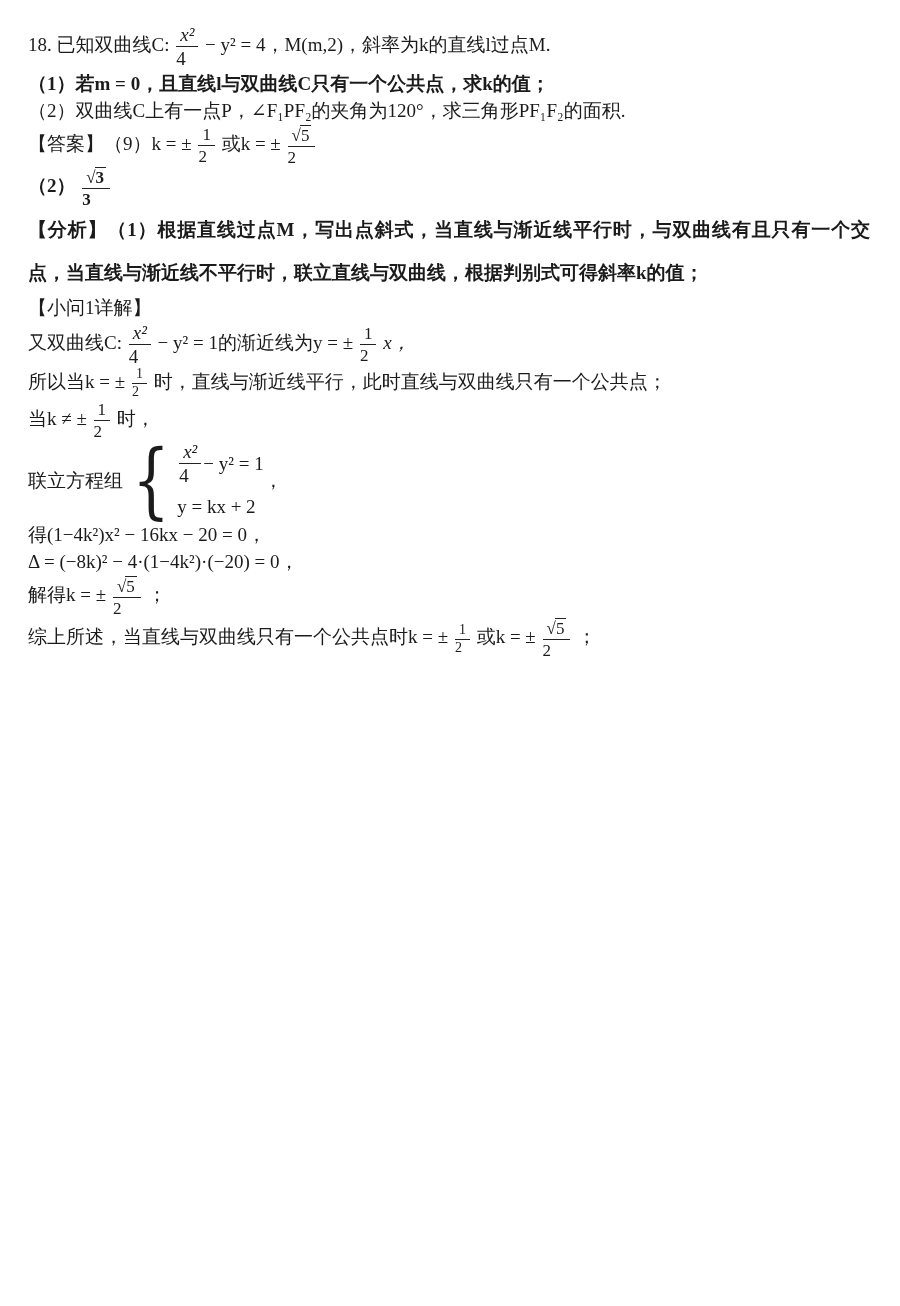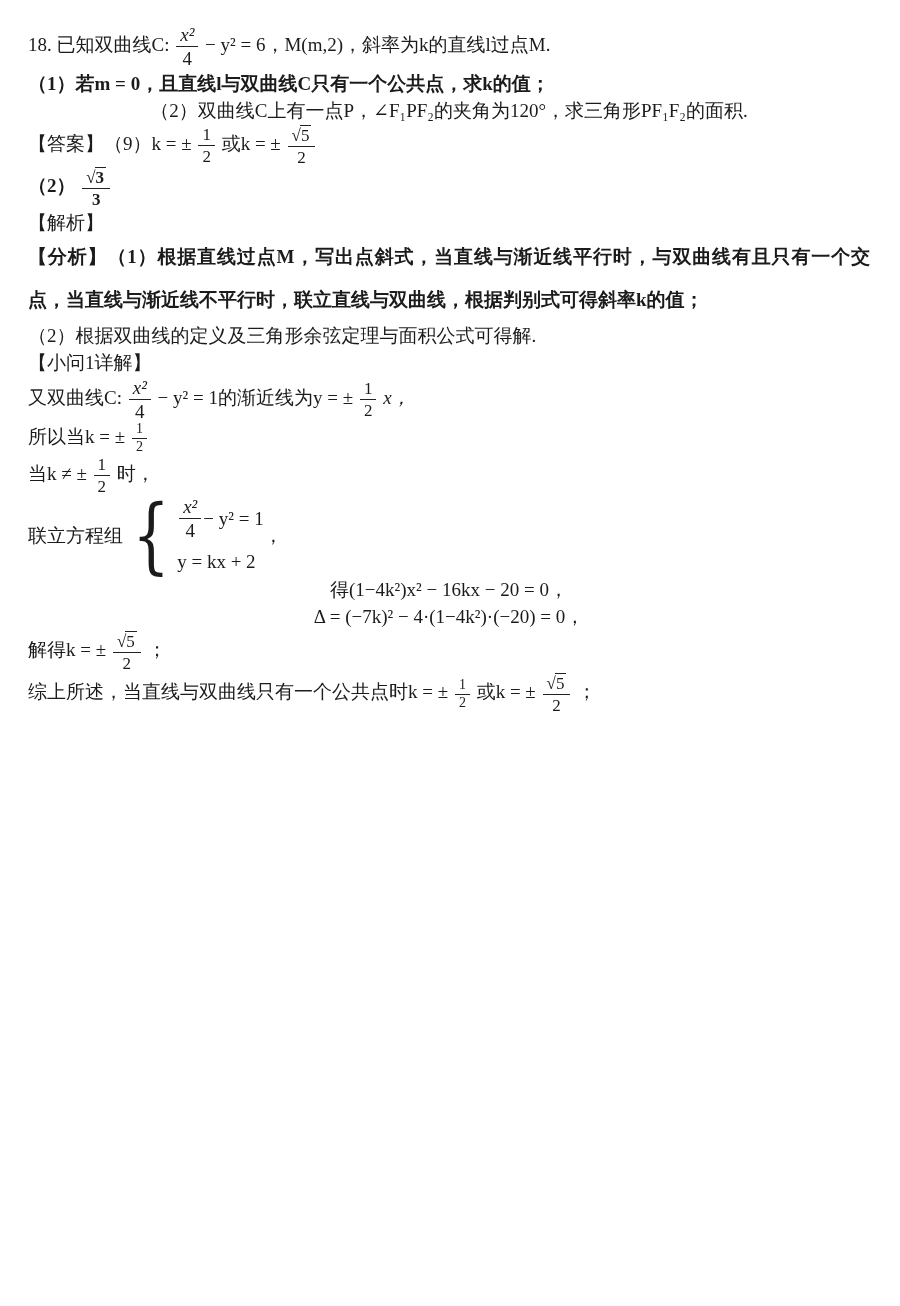--- a/index.html
+++ b/index.html
@@ -18,36 +18,35 @@
     color: #1b1b1b;
     font-family: "Liberation Serif", "DejaVu Serif", serif;
     font-size: 19px;
     line-height: 1.45;
   }
   p.ln { margin: 0; }
 
   
   .mb20 { margin-bottom: 20px; }
   .mb18 { margin-bottom: 18px; font-weight: bold; }
-  .mb26 { margin-bottom: 26px; text-align: center; }
+  .mb26 { margin-bottom: 26px; }
   .mb22 { margin-bottom: 22px; }
   .mb14 { margin-bottom: 14px; }
   .mb16 { margin-bottom: 16px; }
   .mb24 { margin-bottom: 24px; }
   .mb6  { margin-bottom: 6px; }
   .mb2  { margin-bottom: 2px; }
   .mb8  { margin-bottom: 8px; }
 
   .wrapped { line-height: 2.25; text-align: justify; font-weight: bold; }
 
   
   .frac {
     display: inline-block;
     vertical-align: middle;
-    text-align: center;
     line-height: 1.12;
     font-size: 17px;
     margin: 0 2px;
   }
   .frac .num { display: block; border-bottom: 1.2px solid #222; padding: 0 4px 1px; }
   .frac .den { display: block; padding-top: 1px; }
   .frac.big { font-size: 19px; }
   .frac.sm  { font-size: 14px; line-height: 1.05; }
   .it { font-style: italic; }
 
@@ -70,21 +69,21 @@
   .case-row { display: flex; align-items: center; }
 </style>
 </head>
 <body>
 
 <div class="page">
 
   <p class="ln mb20">
     <span>18. 已知双曲线C:</span>
     <span class="frac big"><span class="num it">x²</span><span class="den">4</span></span>
-    <span>− y² = 6，M(m,2)，斜率为k的直线l过点M.</span>
+    <span>− y² = 4，M(m,2)，斜率为k的直线l过点M.</span>
   </p>
 
   <p class="ln mb18">
     <span>（1）若m = 0，且直线l与双曲线C只有一个公共点，求k的值；</span>
   </p>
 
   <p class="ln mb26">
     <span>（2）双曲线C上有一点P，∠F₁PF₂的夹角为120°，求三角形PF₁F₂的面积.</span>
   </p>
 
@@ -93,49 +92,44 @@
     <span class="frac"><span class="num">1</span><span class="den">2</span></span>
     <span>或k = ±</span>
     <span class="frac"><span class="num"><span class="rsgn">√</span><span class="sq">5</span></span><span class="den">2</span></span>
   </p>
 
   <p class="ln mb18">
     <span>（2）</span>
     <span class="frac"><span class="num"><span class="rsgn">√</span><span class="sq">3</span></span><span class="den">3</span></span>
   </p>
 
-  <p class="ln mb14">
-    <span>【解析】</span>
-  </p>
 
   <p class="ln wrapped mb6">
     <span>【分析】（1）根据直线过点M，写出点斜式，当直线与渐近线平行时，与双曲线有且只有一个交点，当直线与渐近线不平行时，联立直线与双曲线，根据判别式可得斜率k的值；</span>
   </p>
 
-  <p class="ln mb16">
-    <span>（2）根据双曲线的定义及三角形余弦定理与面积公式可得解.</span>
-  </p>
 
   <p class="ln mb16">
     <span>【小问1详解】</span>
   </p>
 
 
 
   <p class="ln mb22">
     <span>又双曲线C:</span>
     <span class="frac big"><span class="num it">x²</span><span class="den">4</span></span>
     <span>− y² = 1的渐近线为y = ±</span>
     <span class="frac"><span class="num">1</span><span class="den">2</span></span>
     <span class="it">x，</span>
   </p>
 
   <p class="ln mb2">
     <span>所以当k = ±</span>
     <span class="frac sm"><span class="num">1</span><span class="den">2</span></span>
+    <span>时，直线与渐近线平行，此时直线与双曲线只有一个公共点；</span>
   </p>
 
   <p class="ln mb8">
     <span>当k ≠ ±</span>
     <span class="frac"><span class="num">1</span><span class="den">2</span></span>
     <span>时，</span>
   </p>
 
   <p class="ln mb16 cases-line">
     <span>联立方程组</span>
@@ -153,21 +147,21 @@
       </span>
     </span>
     <span>，</span>
   </p>
 
   <p class="ln mb26">
     <span>得(1−4k²)x² − 16kx − 20 = 0，</span>
   </p>
 
   <p class="ln mb26">
-    <span>Δ = (−7k)² − 4·(1−4k²)·(−20) = 0，</span>
+    <span>Δ = (−8k)² − 4·(1−4k²)·(−20) = 0，</span>
   </p>
 
   <p class="ln mb24">
     <span>解得k = ±</span>
     <span class="frac"><span class="num"><span class="rsgn">√</span><span class="sq">5</span></span><span class="den">2</span></span>
     <span>；</span>
   </p>
 
   <p class="ln">
     <span>综上所述，当直线与双曲线只有一个公共点时k = ±</span>

